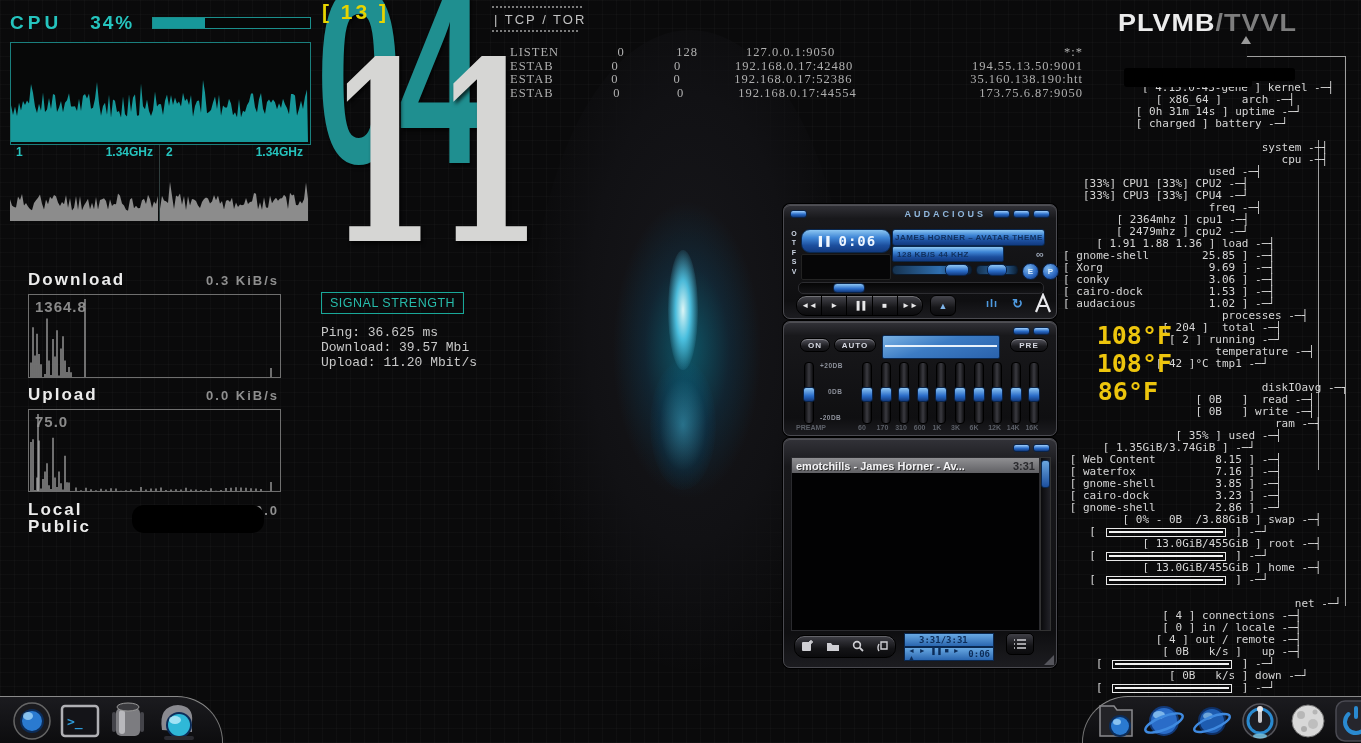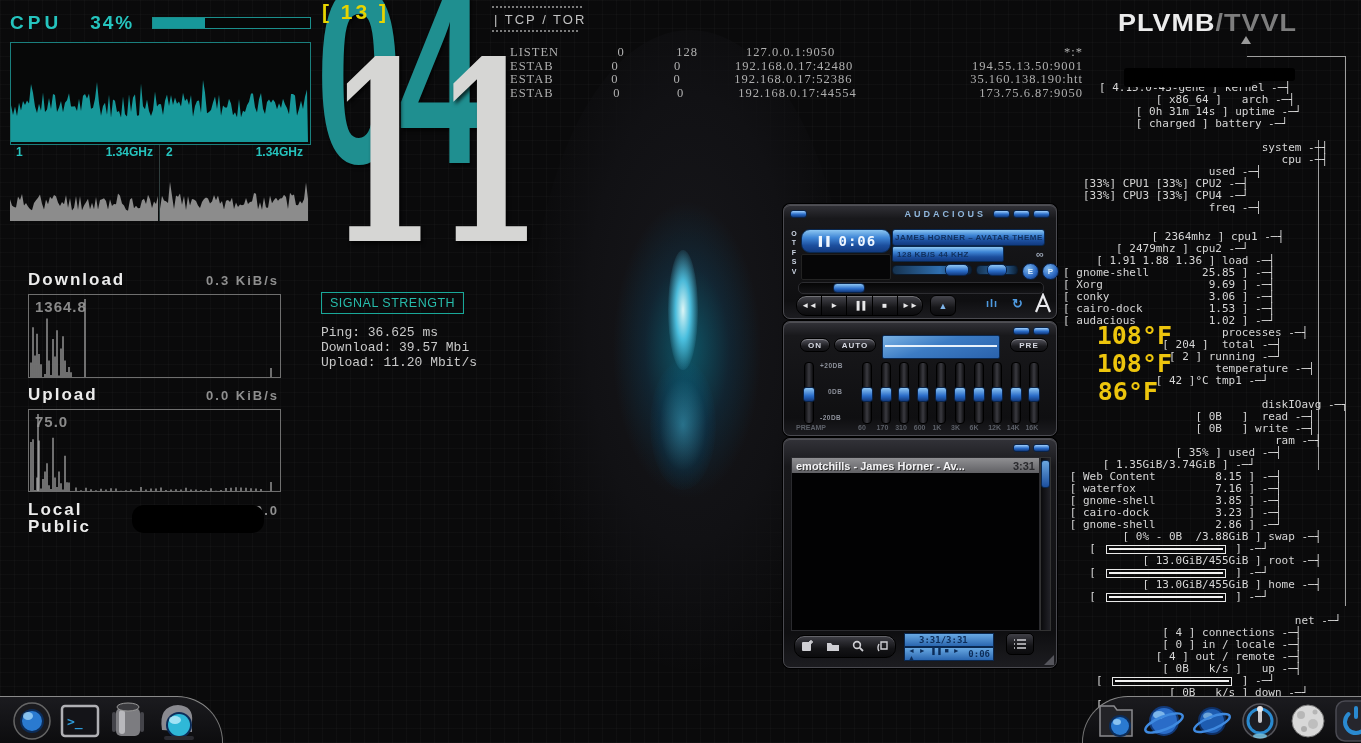--- a/index.html
+++ b/index.html
@@ -257,32 +257,32 @@
 
   <div id="logo" class="abs">
     <span class="lp">PLVMB</span><span class="ls">/TVVL</span>
   </div>
   <div id="tree-arrow" class="abs"></div>
   <div id="rail-top" class="abs"></div>
   <div id="rail-right" class="abs rail"></div>
   <div id="rail-mid" class="abs rail"></div>
   <div id="sys-lines" class="abs">
       <div class="sline" style="padding-right: 66.2px; height: 14px;"><span style="display: inline-block; width: 128px; height: 13px; background: rgb(0, 0, 0); border-radius: 3px; vertical-align: middle;"></span></div>
-      <div class="sline" style="padding-right: 70px;">[ 4.15.0-43-gene ] kernel -─┤</div>
+      <div class="sline" style="padding-right: 27px;">[ 4.15.0-43-gene ] kernel -─┤</div>
       <div class="sline" style="padding-right: 66.2px;">[ x86_64 ]   arch -─┤</div>
       <div class="sline" style="padding-right: 59.58px;">[ 0h 31m 14s ] uptime -─┘</div>
       <div class="sline" style="padding-right: 73px;">[ charged ] battery -─┘</div>
       <div class="sline" style="padding-right: 0px;"> </div>
       <div class="sline" style="padding-right: 33.1px;">system -─┤</div>
       <div class="sline" style="padding-right: 33.1px;">cpu -─┤</div>
       <div class="sline" style="padding-right: 99.3px;">used -─┤</div>
       <div class="sline" style="padding-right: 112.54px;">[33%] CPU1 [33%] CPU2 -─┤</div>
       <div class="sline" style="padding-right: 112.54px;">[33%] CPU3 [33%] CPU4 -─┘</div>
       <div class="sline" style="padding-right: 99.3px;">freq -─┤</div>
-      <div class="sline" style="padding-right: 77px; margin-top: 17px;">[ 2364mhz ] cpu1 -─┤</div>
+      <div class="sline" style="padding-right: 112px;">[ 2364mhz ] cpu1 -─┤</div>
       <div class="sline" style="padding-right: 112.54px;">[ 2479mhz ] cpu2 -─┘</div>
       <div class="sline" style="padding-right: 86.06px;">[ 1.91 1.88 1.36 ] load -─┤</div>
       <div class="sline" style="padding-right: 86.06px;">[ gnome-shell        25.85 ] -─┤</div>
       <div class="sline" style="padding-right: 86.06px;">[ Xorg                9.69 ] -─┤</div>
       <div class="sline" style="padding-right: 86.06px;">[ conky               3.06 ] -─┤</div>
       <div class="sline" style="padding-right: 86.06px;">[ cairo-dock          1.53 ] -─┤</div>
       <div class="sline" style="padding-right: 86.06px;">[ audacious           1.02 ] -─┘</div>
       <div class="sline" style="padding-right: 52.96px;">processes -─┤</div>
       <div class="sline" style="padding-right: 79.44px;">[ 204 ]  total -─┤</div>
       <div class="sline" style="padding-right: 79.44px;">[ 2 ] running -─┘</div>

